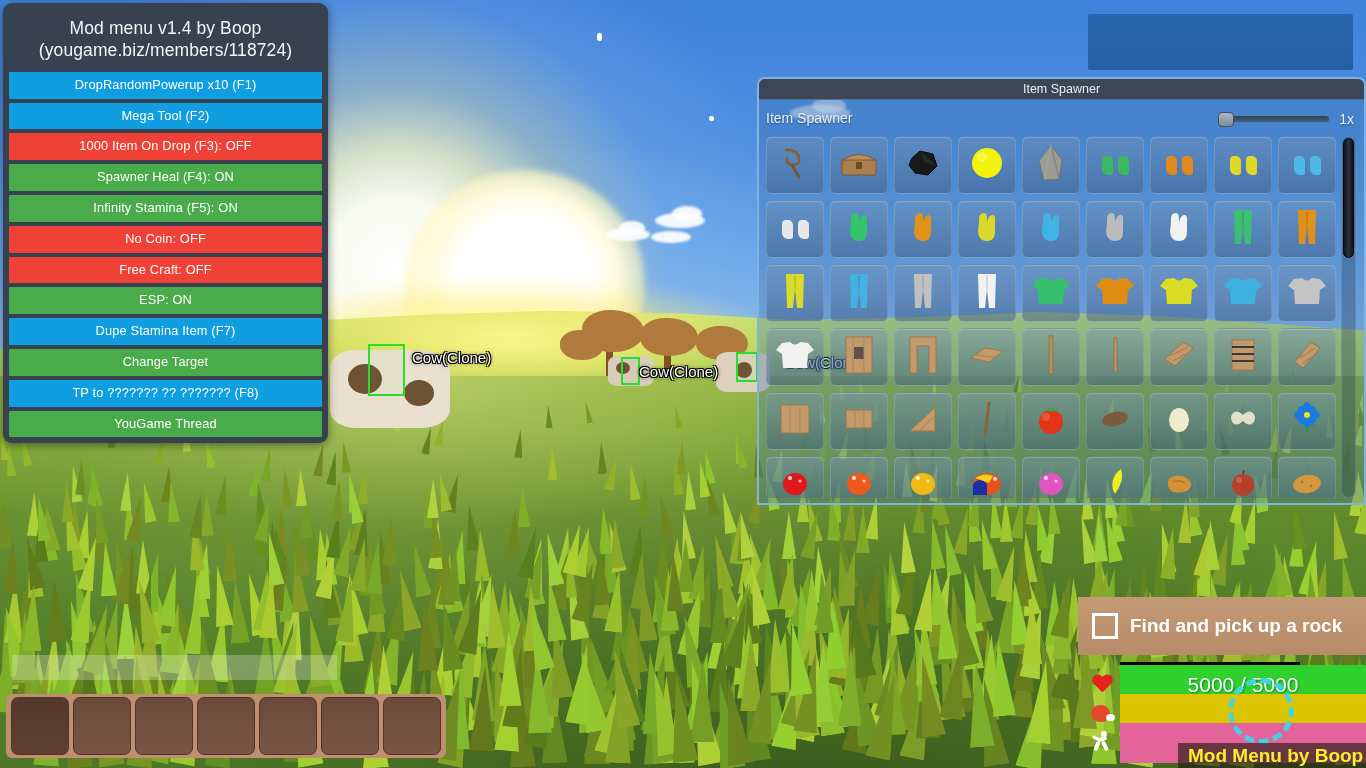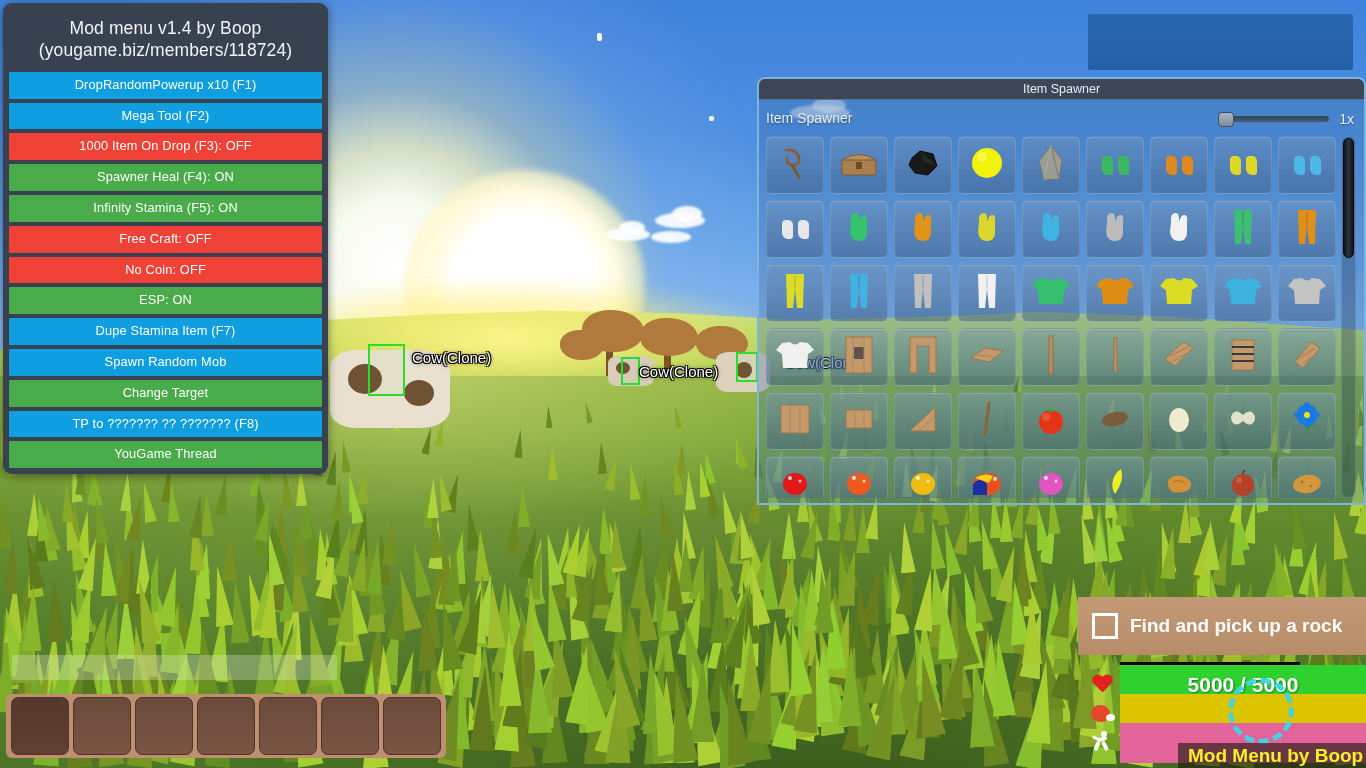--- a/index.html
+++ b/index.html
@@ -178,21 +178,21 @@
     display:flex; align-items:center; gap:12px; padding:0 14px;
   }
   .quest-box {
     width:26px; height:26px; border:3px solid #ffffff; flex:none;
   }
   .quest-text { color:#ffffff; font-size:19px; font-weight:bold; line-height:1.15; }
 
   .stats { position:absolute; left:1090px; top:672px; width:276px; }
   .stat-row { display:flex; align-items:center; height:26px; margin-bottom:3px; }
   .stat-icon { width:30px; height:26px; position:relative; flex:none; }
-  .bar { height:40px; flex:1; position:relative;font-weight:bold; }
+  .bar { height:40px; flex:1; position:relative; }
   .bar-hp   { background:#2fd12f; }
   .bar-food { background:#ddc400; }
   .bar-stam { background:#e2649b; }
   .bar-label {
     position:absolute; inset:0; display:flex; align-items:center; justify-content:center;
     color:#fff; font-size:21px; text-shadow:1px 1px 2px rgba(0,0,0,.4);
   }
   .bars-topcap {
     position:absolute; left:1120px; top:662px; width:180px; height:10px; background:#000;
   }
@@ -1054,25 +1054,24 @@
     <div class="mod-title">
       <div>Mod menu v1.4 by Boop</div>
       <div>(yougame.biz/members/118724)</div>
     </div>
     <div id="mod-buttons">
         <button class="mod-btn c-blue">DropRandomPowerup x10 (F1)</button>
         <button class="mod-btn c-blue">Mega Tool (F2)</button>
         <button class="mod-btn c-red">1000 Item On Drop (F3): OFF</button>
         <button class="mod-btn c-green">Spawner Heal (F4): ON</button>
         <button class="mod-btn c-green">Infinity Stamina (F5): ON</button>
+        <button class="mod-btn c-red">No Coin: OFF</button>
         <button class="mod-btn c-red">Free Craft: OFF</button>
-        <button class="mod-btn c-red">No Coin: OFF</button>
         <button class="mod-btn c-green">ESP: ON</button>
         <button class="mod-btn c-blue">Dupe Stamina Item (F7)</button>
-        <button class="mod-btn c-blue">Spawn Random Mob</button>
         <button class="mod-btn c-green">Change Target</button>
         <button class="mod-btn c-blue">TP to ??????? ?? ??????? (F8)</button>
         <button class="mod-btn c-green">YouGame Thread</button>
       </div>
   </div>
 
   <div class="tr-panel"></div>
 
   <div class="spawner">
     <div class="spawner-titlebar">Item Spawner</div>

